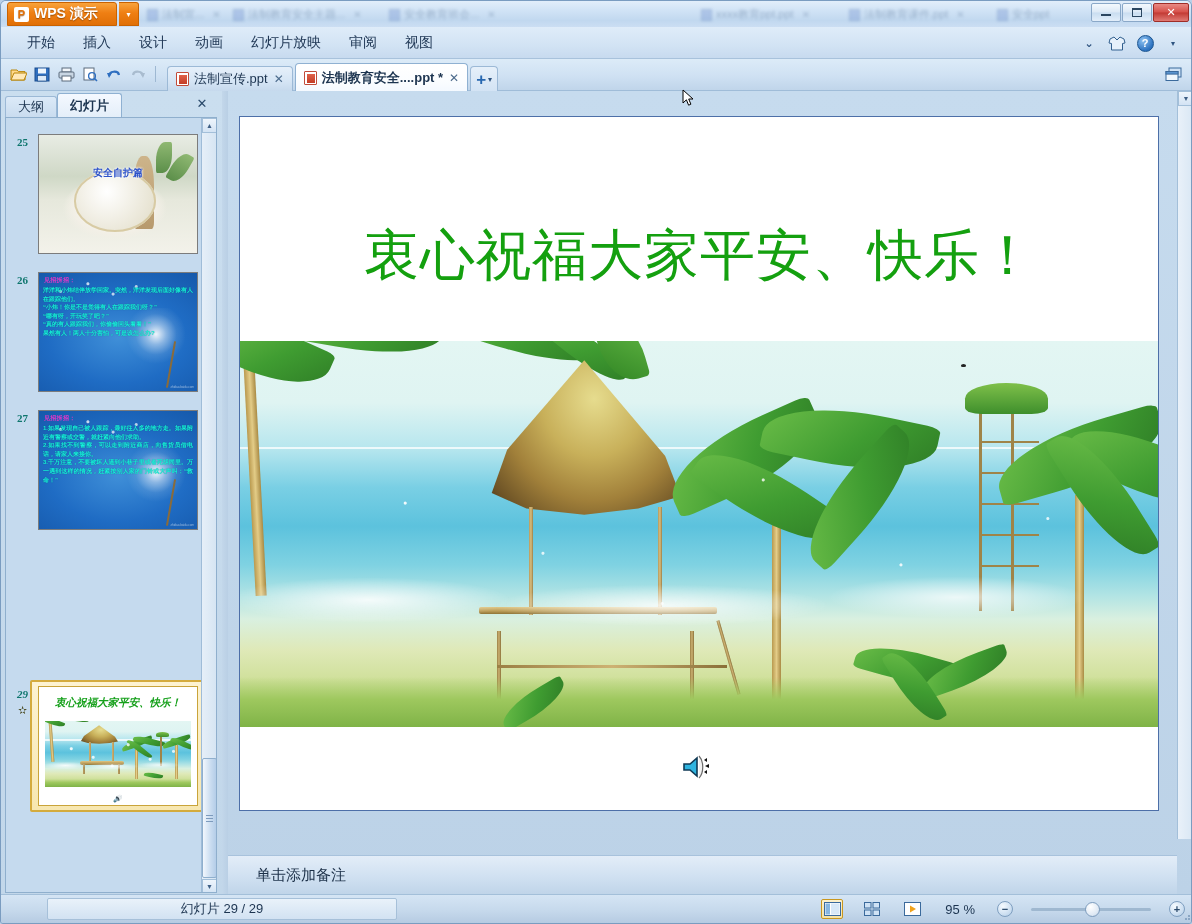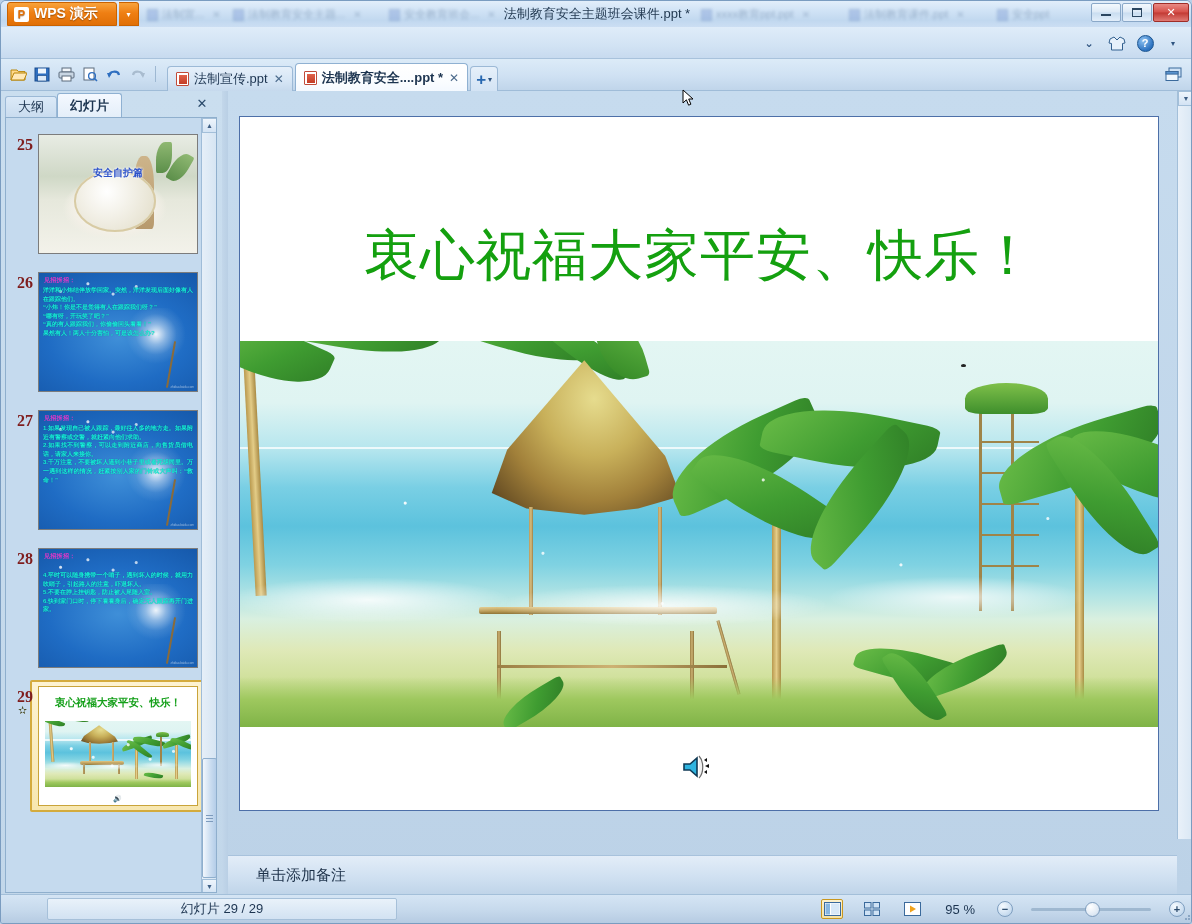--- a/index.html
+++ b/index.html
@@ -174,21 +174,21 @@
   #thumbpane {
     position:absolute; left:4px; top:26px; width:212px; height:776px;
     border:1px solid #8fafcd;
     background:#c5daee;
     overflow:hidden;
   }
   #thumblist { position:absolute; left:0; top:0; width:196px; height:776px; }
   .slide-row { position:absolute; left:0; width:196px; display:block; }
   .slide-num {
     position:absolute; left:11px; top:2px;
-    font-size:16px; font-weight:bold; color:#7f1d1d;
+    font-size:11px; font-weight:bold; color:#0f766e;
     font-family:"Liberation Serif","DejaVu Serif",serif;
   }
   .slide-star { position:absolute; left:12px; top:18px; font-size:11px; color:#4a4a20; }
   .thumb {
     position:absolute; left:32px; top:0; width:160px; height:120px;
     border:1px solid #7c7c7c; overflow:hidden; background:#fff;
   }
   .slide-row.selected .thumb { border:1px solid #c9a43a; }
   .selbox {
     position:absolute; left:24px; top:-6px; width:176px; height:132px;
@@ -459,34 +459,42 @@
     <div class="ghost-tab" style="left:848px;width:140px;">
       <span class="gi"></span>
       <span>法制教育课件.ppt</span>
       <span class="ghost-x">✕</span>
     </div>
     <div class="ghost-tab" style="left:996px;width:90px;">
       <span class="gi"></span>
       <span>安全ppt</span>
     </div>
 
-    <div id="doc-title">法制教育安全主题班会课件.ppt *</div>
 
     <div id="winbtns">
       <div class="winbtn">
           <span class="minglyph"></span>
         </div>
       <div class="winbtn">
           <span class="maxglyph"></span>
         </div>
       <div class="winbtn close">✕</div>
     </div>
   </div>
 
   <div id="menubar">
+    <div id="menus">
+      <div class="menu-item">开始</div>
+      <div class="menu-item">插入</div>
+      <div class="menu-item">设计</div>
+      <div class="menu-item">动画</div>
+      <div class="menu-item">幻灯片放映</div>
+      <div class="menu-item">审阅</div>
+      <div class="menu-item">视图</div>
+    </div>
     <div id="menubar-right">
       <div class="mb-ico" style="font-size:11px;font-weight:bold;">⌄</div>
       <div class="mb-ico">
         <span class="shirt">
           <svg width="18" height="15" viewBox="0 0 18 15">
             <path d="M6 1 L2 3 L1 7 L3.5 7.5 L3.5 14 L14.5 14 L14.5 7.5 L17 7 L16 3 L12 1 L9 4 Z" fill="#e7f1fb" stroke="#33608f" stroke-width="1"></path>
             <path d="M6 1 L9 4 L12 1" fill="none" stroke="#33608f" stroke-width="1"></path>
           </svg>
         </span>
       </div>
@@ -621,37 +629,22 @@
               <span class="seeds"></span>
               <span class="hdr">见招拆招：</span>
               <span class="body" style="white-space:pre-line;">1.如果发现自己被人跟踪，最好往人多的地方走。如果附近有警察或交警，就赶紧向他们求助。
 2.如果找不到警察，可以走到附近商店，向售货员借电话，请家人来接你。
 3.千万注意，不要被坏人逼到小巷子里或者死胡同里。万一遇到这样的情况，赶紧按别人家的门铃或大声叫：“救命！”</span>
               <span class="wm">zhidao.baidu.com</span>
             </div>
           </div>
         </div>
 
-        <div class="slide-row" style="top:430px;height:122px;">
-          <span class="slide-num">28</span>
-          <div class="thumb">
-            <div class="tn-blue">
-              <span class="dande"></span>
-              <span class="stem"></span>
-              <span class="seeds"></span>
-              <span class="hdr">见招拆招：</span>
-              <span class="body" style="white-space:pre-line;top:22px;">4.平时可以随身携带一个哨子，遇到坏人的时候，就用力吹哨子，引起路人的注意，吓退坏人。
-5.不要在脖上挂钥匙，防止被人尾随入室。
-6.快到家门口时，停下看看身后，确定无人跟踪再开门进家。</span>
-              <span class="wm">zhidao.baidu.com</span>
-            </div>
-          </div>
-        </div>
-
-        <div class="slide-row selected" style="top:568px;height:132px;">
+
+        <div class="slide-row selected" style="top:568px;height:132px;font-style:italic;">
           <div class="selbox"></div>
           <span class="slide-num">29</span>
           <span class="slide-star">✫</span>
           <div class="thumb">
             <div class="tn-beach">
               <div class="bttl">衷心祝福大家平安、快乐！</div>
               <div class="pic">
                 <div class="beach">
                   <span class="hz"></span>
                   <span class="palm-trunk" style="left:3%;top:0;width:3px;height:62%;transform:rotate(-4deg);"></span>

